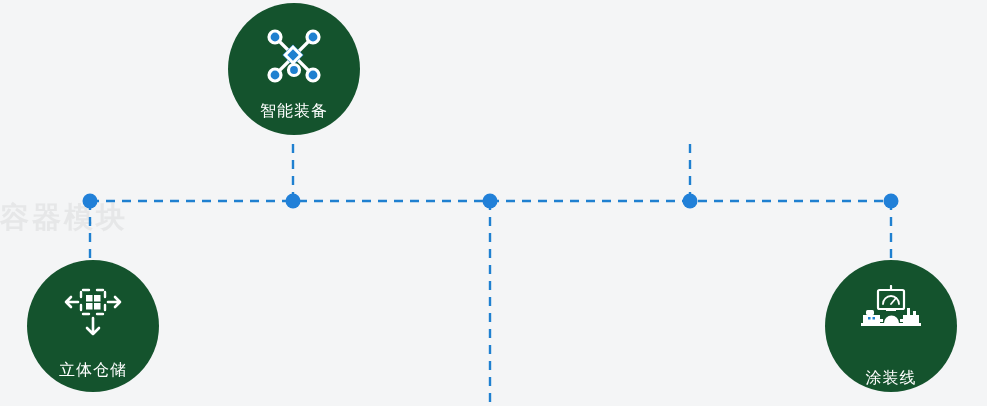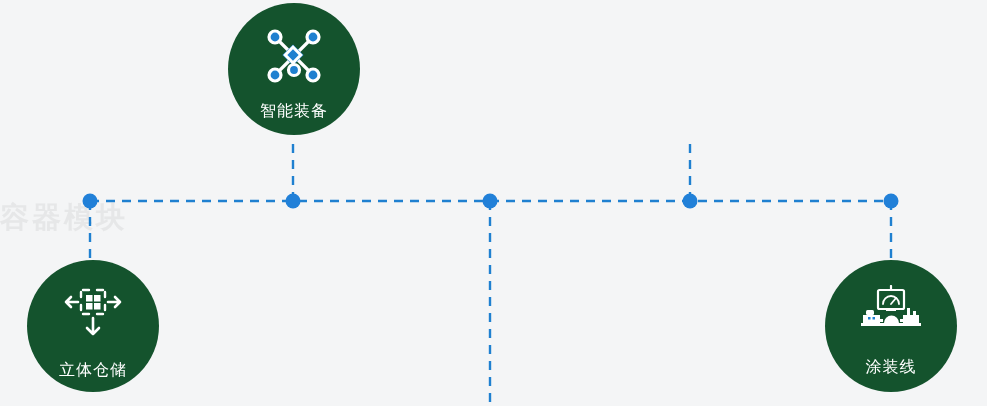--- a/index.html
+++ b/index.html
@@ -90,20 +90,21 @@
 
   #c-production-line {
     left: 424px; top: 260px; width: 132px; height: 132px;
     padding-top: 26px;
   }
   #c-production-line .label { margin-top: 26px; }
 
   #c-painting-line {
     left: 825px; top: 260px; width: 132px; height: 132px;
     padding-top: 25px;
+    gap: 11px;
   }
   #c-painting-line .label { margin-top: 24px; }
 </style>
 </head>
 <body>
 
 <div id="stage">
 
   <div class="watermark">容器模块</div>
 

